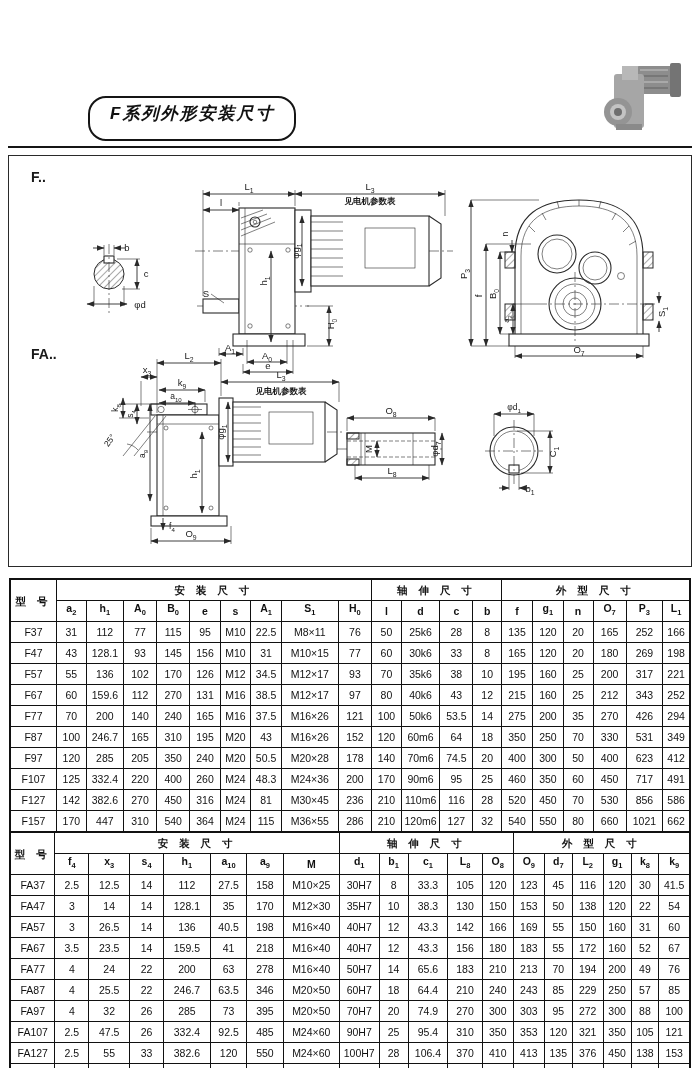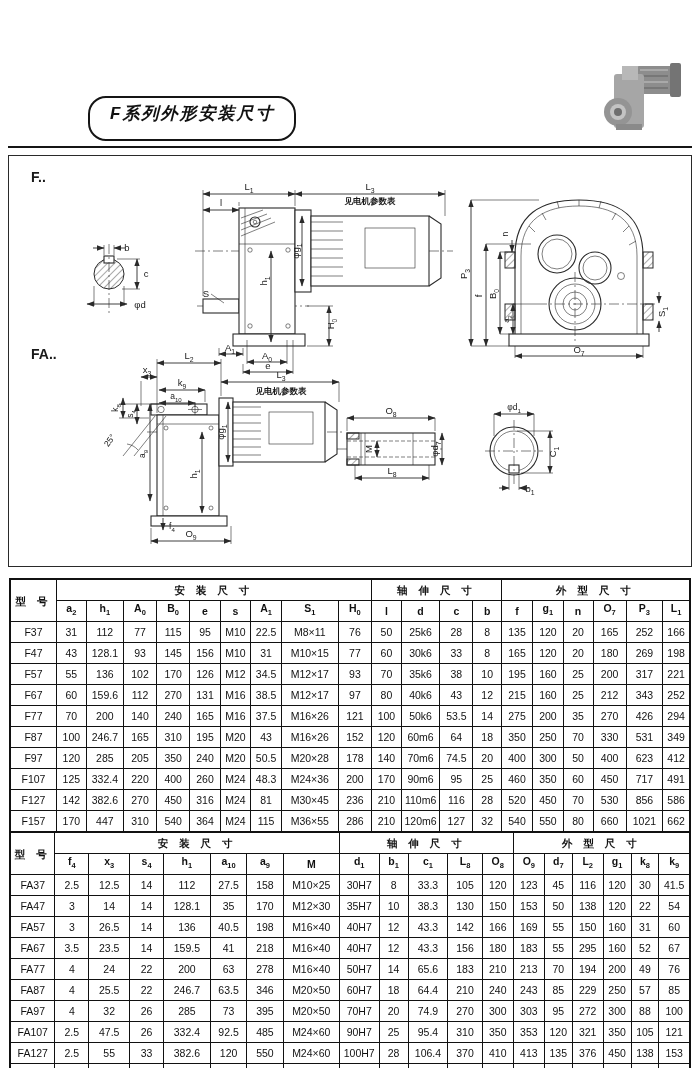--- a/index.html
+++ b/index.html
@@ -723,21 +723,21 @@
           <td>41</td>
           <td>218</td>
           <td>M16×40</td>
           <td>40H7</td>
           <td>12</td>
           <td>43.3</td>
           <td>156</td>
           <td>180</td>
           <td>183</td>
           <td>55</td>
-          <td>295</td>
+          <td>172</td>
           <td>160</td>
           <td>52</td>
           <td>67</td>
         </tr>
         <tr>
           <td>FA77</td>
           <td>4</td>
           <td>24</td>
           <td>22</td>
           <td>200</td>

